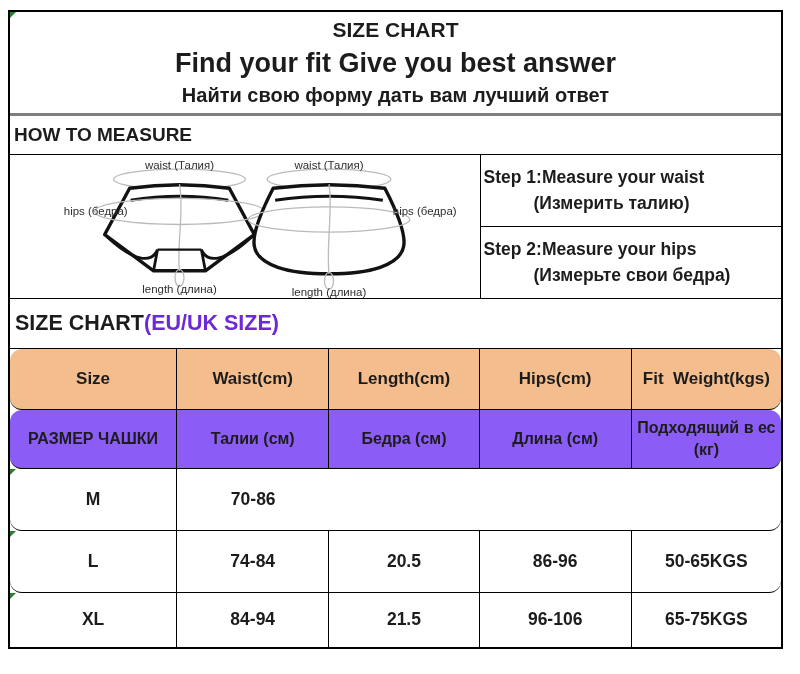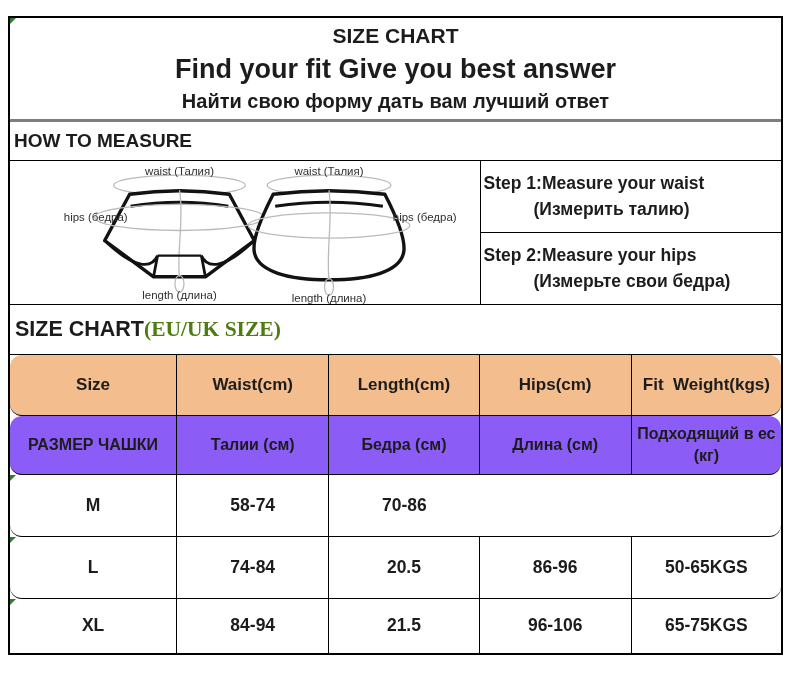--- a/index.html
+++ b/index.html
@@ -3,21 +3,21 @@
 <meta charset="utf-8">
 <style>
   * { box-sizing: border-box; margin: 0; padding: 0; }
   html, body { background: #ffffff; }
   body {
     width: 800px; height: 674px; position: relative; overflow: hidden;
     font-family: "Liberation Sans", "DejaVu Sans", sans-serif;
     color: #1c1c1c;
   }
   .sheet {
-    position: absolute; left: 8px; top: 16px; width: 775px; height: 639px;
+    position: absolute; left: 8px; top: 10px; width: 775px; height: 639px;
     border: 2px solid #000; background: #fff;
     display: flex; flex-direction: column;
   }
   .row { border-bottom: 1.5px solid #000; position: relative; }
 
   
   .title-row {
     height: 104px; border-bottom: 3px solid #7e7e7e;
     display: flex; flex-direction: column; justify-content: space-evenly;
     align-items: center; text-align: center;
@@ -43,21 +43,21 @@
     font-weight: 700; font-size: 17.5px; padding-left: 3px;
   }
   .step:last-child { border-bottom: none; }
   .step .s2 { padding-left: 50px; }
 
   
   .label-row {
     height: 50px; display: flex; align-items: center;
     padding-left: 5px; font-size: 21.5px; font-weight: 700;
   }
-  .label-row .red { color: #4d7c0f; font-family: Liberation Serif, serif; }
+  .label-row .red { color: #6d28d9; }
 
   
   .cols5 { display: grid; grid-template-columns: 168fr 153fr 151fr 153fr 150fr; border-radius: 12px; }
   .c {
     border-right: 1.5px solid #000; position: relative;
     display: flex; align-items: center; justify-content: center;
     text-align: center; font-weight: 700; padding: 0 4px;
     white-space: pre-wrap; line-height: 1.35;
   }
   .c:last-child { border-right: none; }
@@ -156,21 +156,20 @@
   <div class="row cols5 h2-row">
     <div class="c">РАЗМЕР ЧАШКИ</div>
     <div class="c">Талии (см)</div>
     <div class="c">Бедра (см)</div>
     <div class="c">Длина (см)</div>
     <div class="c">Подходящий в ес (кг)</div>
   </div>
 
   <div class="row cols5 d-row-m">
     <div class="c"><div class="flag"></div><span>M</span></div>
-    <div class="c">58-74</div>
     <div class="c">70-86</div>
   </div>
 
   <div class="row cols5 d-row-l">
     <div class="c"><div class="flag"></div><span>L</span></div>
     <div class="c">74-84</div>
     <div class="c">20.5</div>
     <div class="c">86-96</div>
     <div class="c">50-65KGS</div>
   </div>

